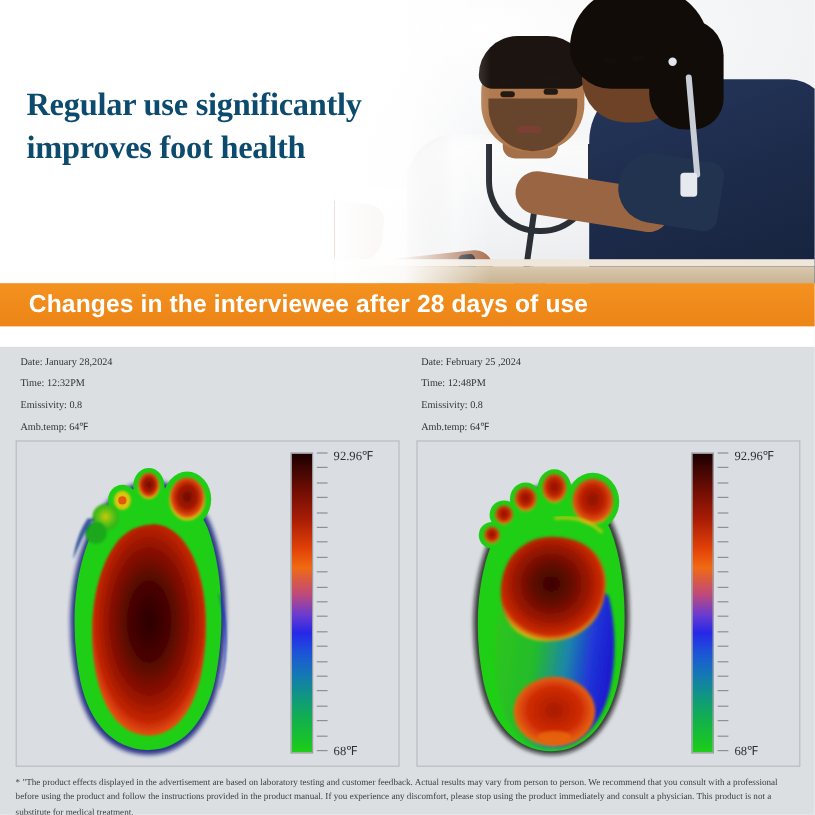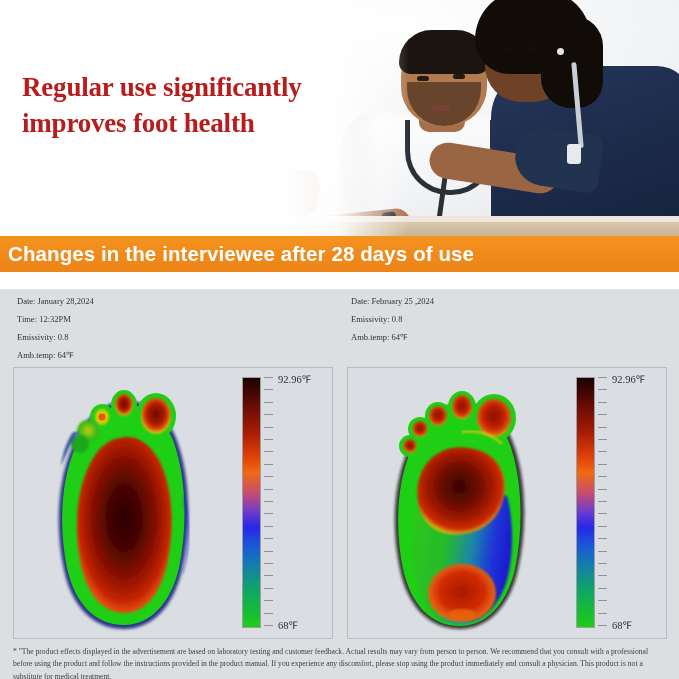--- a/index.html
+++ b/index.html
@@ -147,38 +147,38 @@
     position:absolute;left:0;top:0;width:130px;height:236px;
     background:linear-gradient(90deg,#ffffff 0%,rgba(255,255,255,.92) 45%,rgba(255,255,255,0) 100%);
   }
 
   #headline{
     position:absolute;left:22px;top:70px;width:330px;
     font-family:"Liberation Serif", serif;
     font-weight:bold;
     font-size:27px;
     line-height:1.32;
-    color:#b91c1c;
+    color:#0c4a6e;
     letter-spacing:-.2px;
   }
 
   
   #banner{
     position:absolute;left:0;top:236px;width:679px;height:36px;
     background:#f08a1b;
     background:linear-gradient(180deg,#f4921f 0%,#ec8417 100%);
     display:flex;align-items:center;
   }
   #banner-title{
     color:#ffffff;
     font-family:"Liberation Sans", sans-serif;
     font-weight:bold;
     font-size:20.5px;
     letter-spacing:.1px;
-    padding-left:8px;
+    padding-left:24px;
     white-space:nowrap;
   }
 
   
   #content{
     position:absolute;left:0;top:289px;width:679px;height:407px;
     background:#dcdfe2;
   }
 
   .meta-row{
@@ -310,20 +310,21 @@
 
   <div class="meta-row">
     <div class="meta-col left">
       <div class="meta-line">Date: January 28,2024</div>
       <div class="meta-line">Time: 12:32PM</div>
       <div class="meta-line">Emissivity: 0.8</div>
       <div class="meta-line">Amb.temp: 64℉</div>
     </div>
     <div class="meta-col right">
       <div class="meta-line">Date: February 25 ,2024</div>
+      <div class="meta-line">Time: 12:48PM</div>
       <div class="meta-line">Emissivity: 0.8</div>
       <div class="meta-line">Amb.temp: 64℉</div>
     </div>
   </div>
 
   <div class="panel left">
     <div class="thermal-wrap">
       <svg class="foot-svg" width="166" height="260" viewBox="0 0 166 260">
         <defs>
           <radialGradient id="bSole" cx="50%" cy="46%" r="62%">

